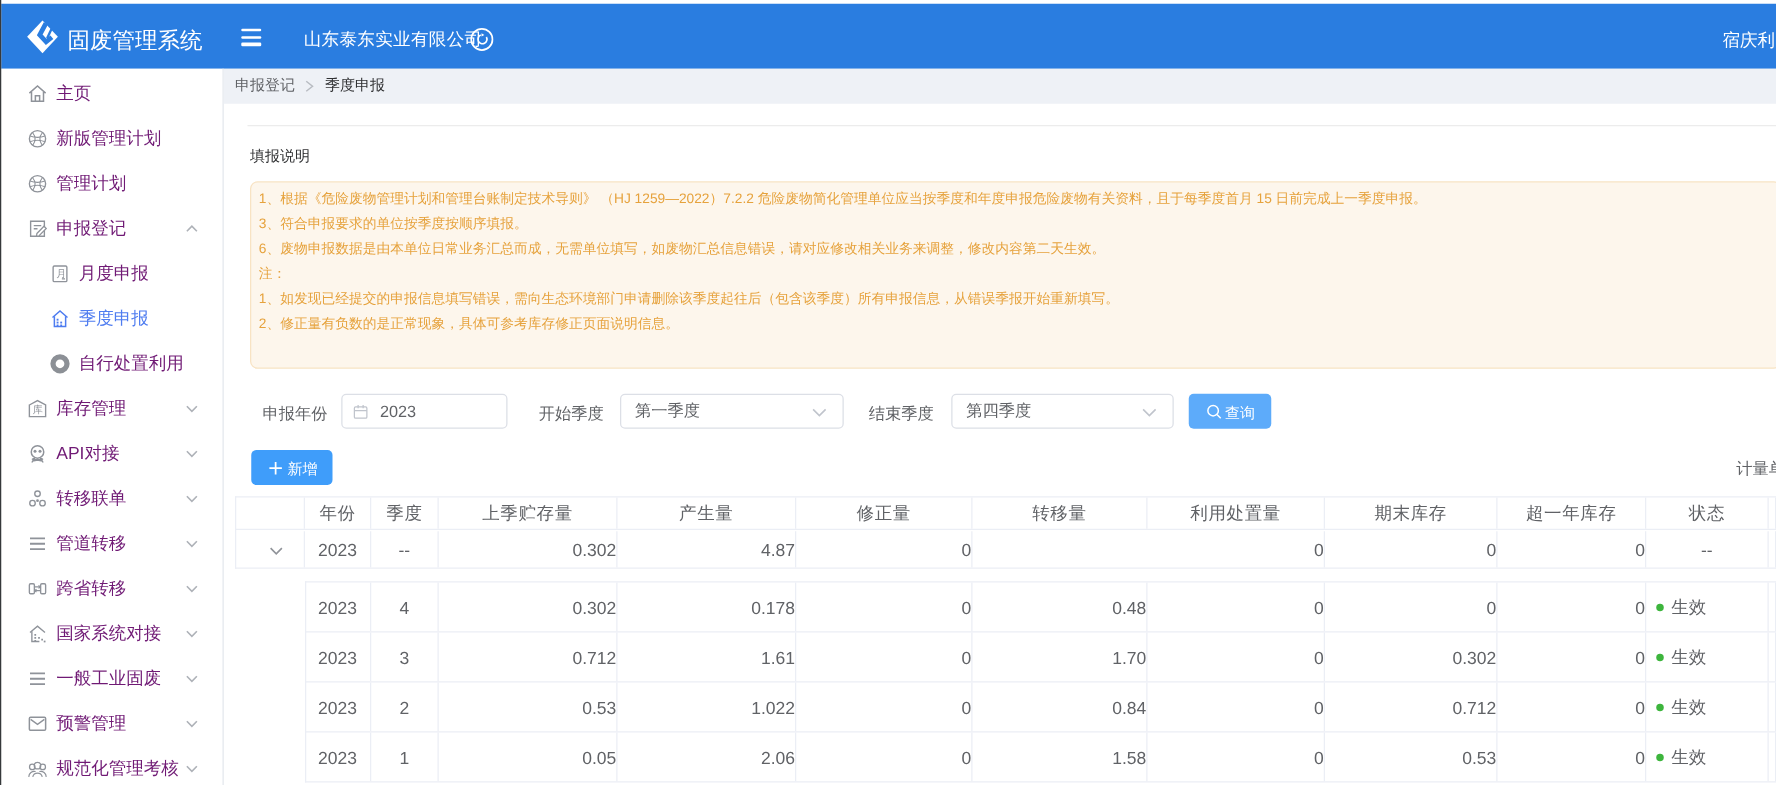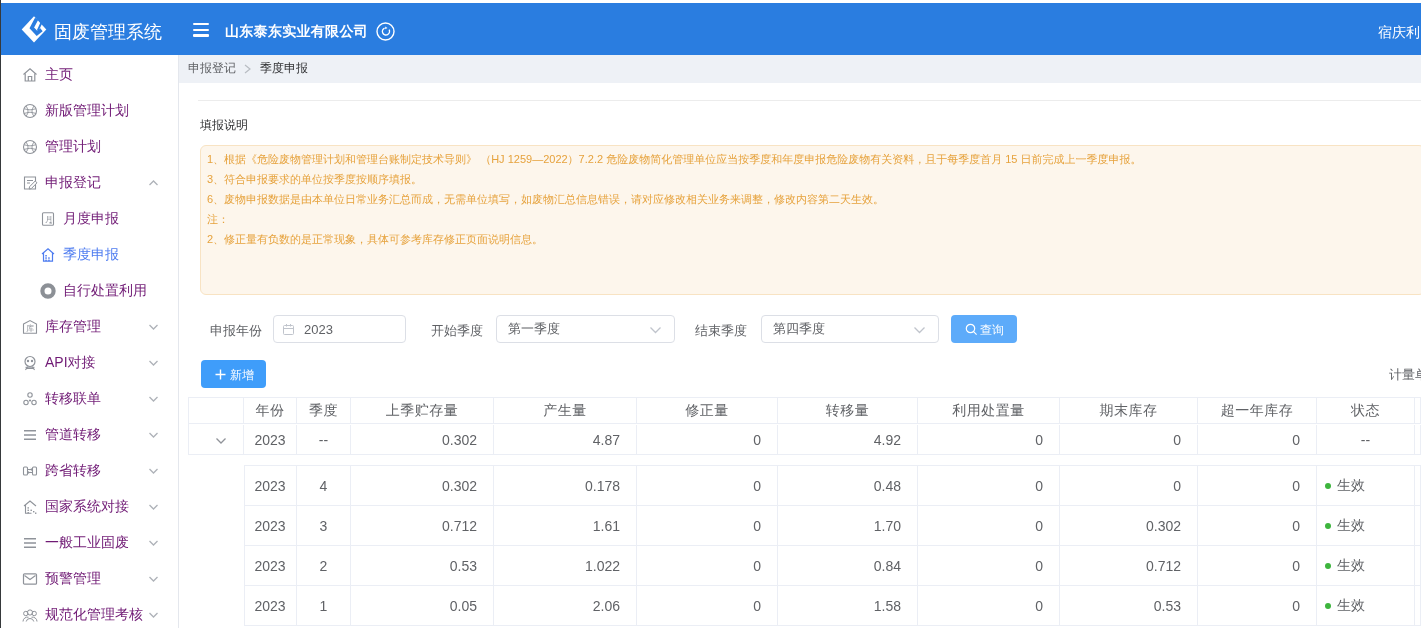--- a/index.html
+++ b/index.html
@@ -3,21 +3,21 @@
 <style>
 *{margin:0;padding:0;box-sizing:border-box}
 html,body{width:1421px;height:628px;overflow:hidden;background:#fff;font-family:"Liberation Sans",sans-serif}
 .abs{position:absolute}
 .page{position:relative;width:1421px;height:628px;overflow:hidden;font-family:"Liberation Sans",sans-serif}
 .ledge{left:0;top:0;width:1px;height:628px;background:#36393b;z-index:50}
 .header{left:1px;top:3px;width:1420px;height:52px;background:#2a7de0;color:#fff}
 .logo-txt{left:53px;top:17px;font-size:18px;font-weight:400}
 .burger{left:192px;top:20px;width:16px;height:14px}
 .burger i{display:block;height:2.4px;background:#fff;border-radius:1px;margin-bottom:3.2px}
-.company{left:224px;top:20px;font-size:14px;font-weight:700;letter-spacing:.3px}
+.company{left:242px;top:20px;font-size:14px;font-weight:400;letter-spacing:.3px}
 .user{left:1377px;top:21px;font-size:14px}
 .sidebar{left:1px;top:55px;width:178px;height:573px;background:#fff;border-right:1px solid #e4e7ed}
 .mi{position:absolute;left:0;width:177px;height:36px;color:#701a75;font-size:14px}
 .mi .ic{position:absolute;left:20px;top:9px;width:18px;height:18px}
 .mi .tx{position:absolute;left:44px;top:50%;transform:translateY(-50%);white-space:nowrap}
 .mi.sub .ic{left:38px}
 .mi.sub .tx{left:62px}
 .mi.act{color:#4e7cf0}
 .crumb{left:179px;top:55px;width:1242px;height:28px;background:#eef1f6;font-size:12px;color:#606266;line-height:27px}
 .hr1{left:198px;top:100px;width:1223px;height:1px;background:#ececec}
@@ -26,21 +26,21 @@
 .flabel{font-size:13px;color:#606266;top:322px}
 .fbox{top:315px;height:28px;border:1px solid #dcdfe6;border-radius:4px;background:#fff;font-size:13px;color:#606266}
 .fbox .ph{position:absolute;top:50%;transform:translateY(-50%)}
 .chev{position:absolute}
 .btn-q{left:951px;top:315px;width:66px;height:28px;background:#5dabfa;border-radius:4px;color:#fff;font-size:12px}
 .btn-add{left:201px;top:360px;width:65px;height:28px;background:#3f9dfa;border-radius:4px;color:#fff;font-size:12px}
 .unit{left:1389px;top:366px;font-size:13px;color:#606266;white-space:nowrap}
 .tbl{left:188px;top:397px;width:1233px;height:231px}
 .cell{position:absolute;top:0;height:100%;font-size:14px;color:#606266;display:flex;align-items:center;justify-content:center;border-right:1px solid #ebeef5;white-space:nowrap}
 .cell.hd{font-weight:400;letter-spacing:0.5px}
-.cell.num{justify-content:flex-end;padding-right:16px}
+.cell.num{justify-content:flex-end;padding-right:0}
 .cell.st{justify-content:flex-start;padding-left:8px}
 .dot{display:inline-block;width:6px;height:6px;border-radius:3px;background:#3db53d;margin-right:6px;flex:none}
 </style></head>
 <body>
 <div class="page">
 <div class="abs ledge"></div>
 <div class="abs header">
   <svg class="abs" style="left:19px;top:12px" width="28" height="29" viewBox="0 0 28 29">
     <polygon points="14,1.3 26.3,14.4 14,27.5 1.7,14.4" fill="#fff"></polygon>
     <path d="M16.7 3.7 L11.8 12.9 L16.9 18.4 L21.5 14.8" fill="none" stroke="#2a7de0" stroke-width="3.8"></path>
@@ -235,20 +235,21 @@
       </svg>
       <span class="abs" style="left:81px;color:#303133">季度申报</span>
     </div>
 <div class="abs hr1"></div>
 <div class="abs sect">填报说明</div>
 <div class="abs warn">
       <div>1、根据《危险废物管理计划和管理台账制定技术导则》 （HJ 1259—2022）7.2.2 危险废物简化管理单位应当按季度和年度申报危险废物有关资料，且于每季度首月 15 日前完成上一季度申报。</div>
       <div>3、符合申报要求的单位按季度按顺序填报。</div>
       <div>6、废物申报数据是由本单位日常业务汇总而成，无需单位填写，如废物汇总信息错误，请对应修改相关业务来调整，修改内容第二天生效。</div>
       <div>注：</div>
+      <div>1、如发现已经提交的申报信息填写错误，需向生态环境部门申请删除该季度起往后（包含该季度）所有申报信息，从错误季报开始重新填写。</div>
       <div>2、修正量有负数的是正常现象，具体可参考库存修正页面说明信息。</div>
     </div>
 <div class="abs flabel" style="left:210px">申报年份</div>
 <div class="abs fbox" style="left:273px;width:133px">
   <svg class="chev" style="left:8px;top:7px" width="13" height="13" viewBox="0 0 13 13">
         <rect x="1.5" y="2.5" width="10" height="9" rx="1" fill="none" stroke="#c0c4cc" stroke-width="1"></rect>
         <line x1="1.5" y1="5.5" x2="11.5" y2="5.5" stroke="#c0c4cc" stroke-width="1"></line>
         <line x1="4.5" y1="1" x2="4.5" y2="3.5" stroke="#c0c4cc" stroke-width="1"></line>
         <line x1="8.5" y1="1" x2="8.5" y2="3.5" stroke="#c0c4cc" stroke-width="1"></line>
       </svg>
@@ -301,21 +302,20 @@
         <div class="cell" style="left:0px;width:56px">
           <span style="margin-left:10px"><svg width="12" height="8" viewBox="0 0 12 8">
               <path d="M1.5 1.5 L6 6 L10.5 1.5" fill="none" stroke="#909399" stroke-width="1.3"></path>
             </svg></span>
         </div>
         <div class="cell" style="left:56px;width:53px">2023</div>
         <div class="cell" style="left:109px;width:54px">--</div>
         <div class="cell num" style="left:163px;width:143px">0.302</div>
         <div class="cell num" style="left:306px;width:143px">4.87</div>
         <div class="cell num" style="left:449px;width:141px">0</div>
-        <div class="cell num" style="left:590px;width:140px">4.92</div>
         <div class="cell num" style="left:730px;width:142px">0</div>
         <div class="cell num" style="left:872px;width:138px">0</div>
         <div class="cell num" style="left:1010px;width:119px">0</div>
         <div class="cell" style="left:1129px;width:98px">--</div>
         <div class="cell" style="left:1227px;width:6px"></div>
       </div>
 <div class="abs" style="left:0;top:0;width:1px;height:58px;background:#ebeef5"></div>
 <div class="abs" style="left:56px;top:68px;width:1177px;height:1px;background:#ebeef5"></div>
 <div class="abs" style="left:56px;top:69px;width:1177px;height:40px;border-bottom:1px solid #ebeef5">
         <div class="cell" style="left:0px;width:53px">2023</div>

